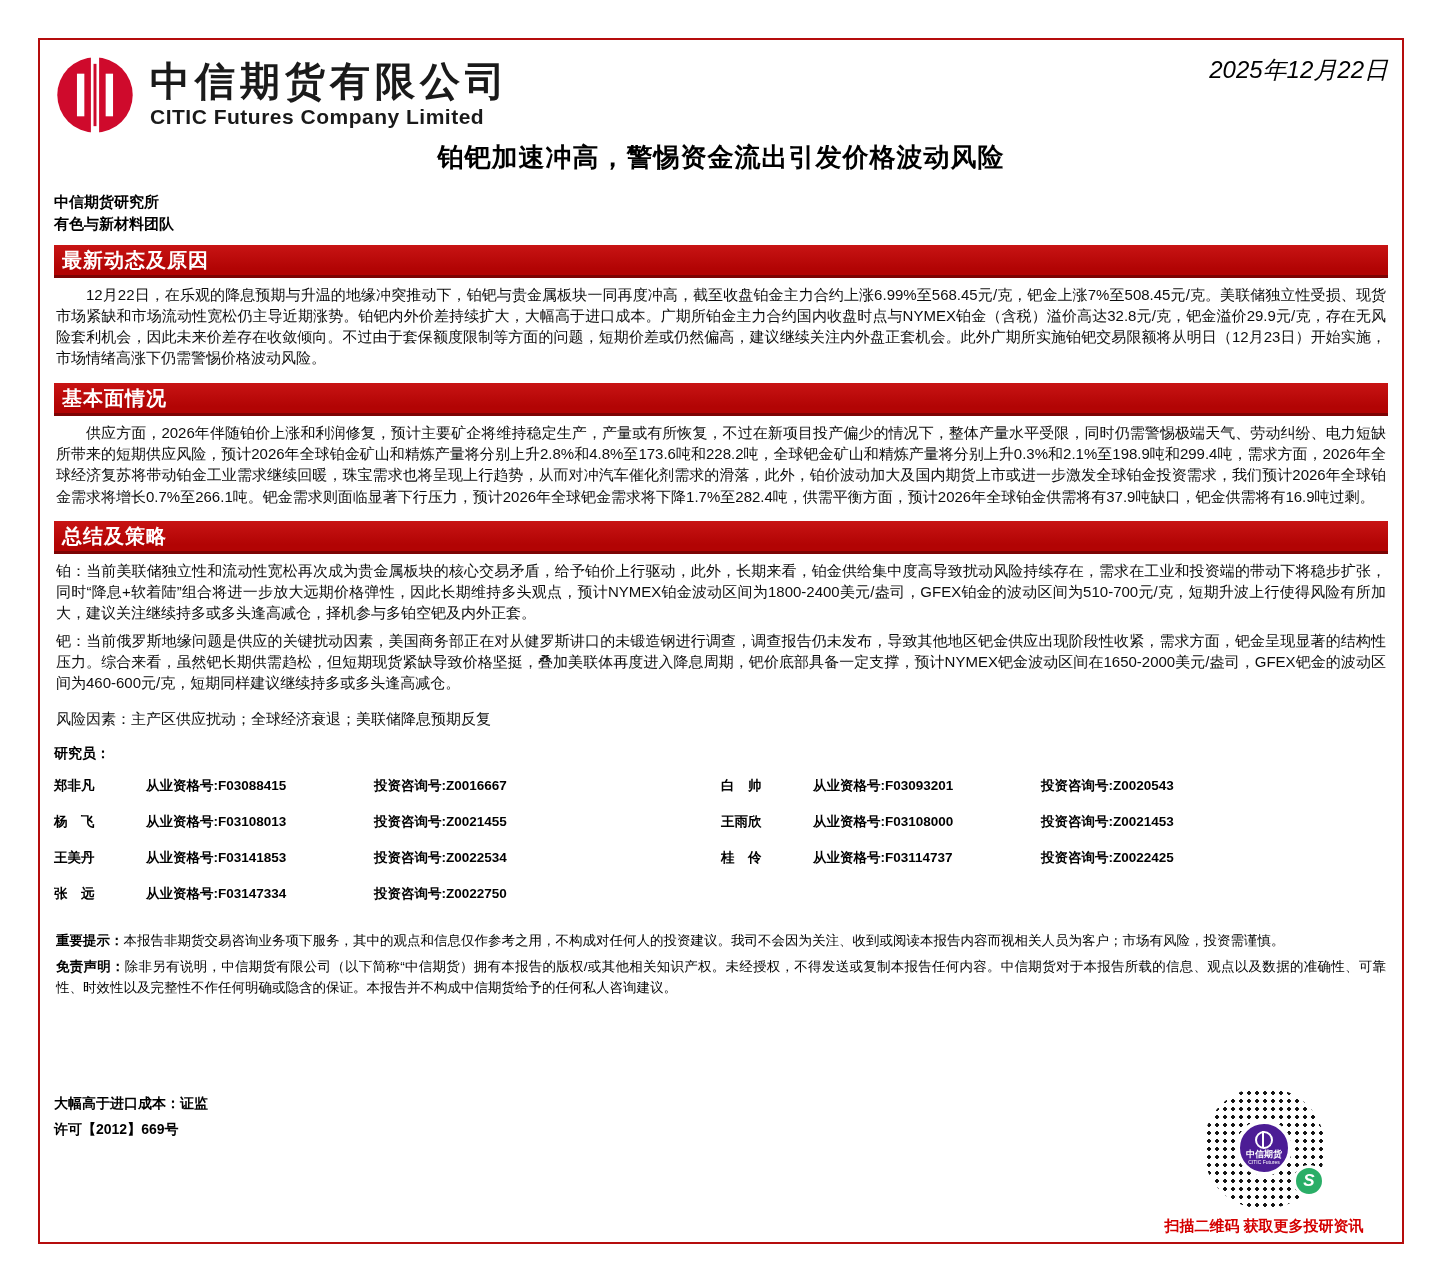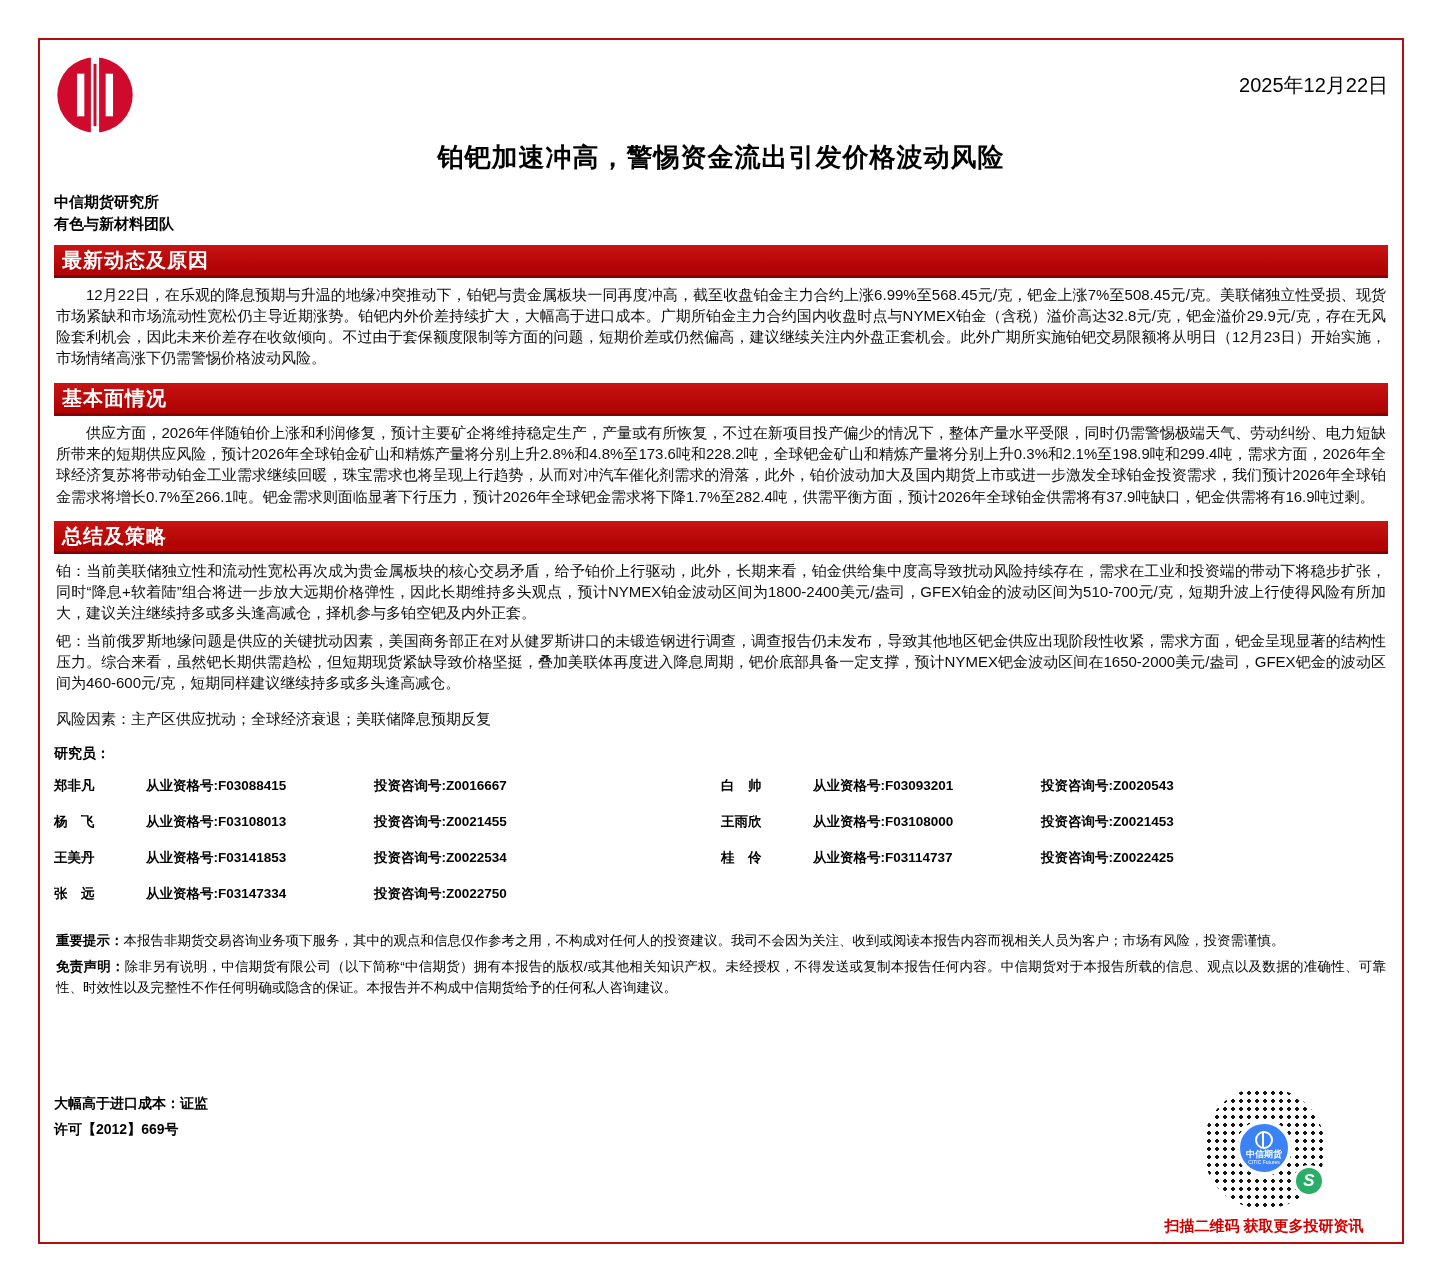--- a/index.html
+++ b/index.html
@@ -17,21 +17,21 @@
   }
   
   .topbar { display:flex; justify-content:space-between; align-items:flex-start; margin-top:4px; }
   .brand { display:flex; align-items:center; gap:14px; }
   .brand-text { display:flex; flex-direction:column; }
   .brand-cn {
     font-family:"Liberation Serif","DejaVu Serif",serif;
     font-size:40px; font-weight:bold; letter-spacing:5px; line-height:1.05; color:#1a1a1a;
   }
   .brand-en { font-size:21px; font-weight:bold; color:#1a1a1a; margin-top:2px; letter-spacing:0.5px; }
-  .date { font-size:20px; margin-top:18px; color:#000; }
+  .date { font-size:24px; color:#000;font-style:italic; }
   
   .title { text-align:center; font-size:26px; font-weight:bold; margin:4px 0 0 0; letter-spacing:1px; }
   .byline { font-size:15px; font-weight:bold; line-height:1.45; margin-top:16px; }
   
   .secbar {
     margin-top:10px;
     background:linear-gradient(180deg,#c81414 0%, #b20404 78%);
     border-bottom:3px solid #7c0404;
     color:#fff; font-weight:bold; font-size:20px;
     padding:2px 8px 1px 8px; letter-spacing:1px;
@@ -64,21 +64,21 @@
   .qr-block { text-align:center; margin-right:4px; width:240px; }
   .qr { width:122px; height:122px; margin:0 auto; position:relative; }
   .qr-dots {
     position:absolute; inset:0; border-radius:50%;
     background-image:radial-gradient(#161616 34%, transparent 37%);
     background-size:8px 8px; background-position:2px 2px;
   }
   .qr-center {
     position:absolute; left:50%; top:50%; transform:translate(-50%,-50%);
     width:56px; height:56px; border-radius:50%;
-    background:#3b82f6; border:4px solid #fff; box-sizing:border-box;
+    background:#4c1d95; border:4px solid #fff; box-sizing:border-box;
     color:#fff; display:flex; flex-direction:column; align-items:center; justify-content:center;
   }
   .qr-center-ring {
     width:14px; height:14px; border:2px solid #fff; border-radius:50%;
     margin-bottom:1px; position:relative;
   }
   .qr-center-ring:after {
     content:""; position:absolute; left:5px; top:-2px; width:2px; height:16px; background:#fff;
   }
   .qr-center-cn { font-size:9px; font-weight:bold; line-height:1.1; white-space:nowrap; }
@@ -98,20 +98,24 @@
 
   <div class="topbar">
     <div class="brand">
       <svg width="82" height="82" viewBox="0 0 100 100" aria-hidden="true">
         <circle cx="50" cy="50" r="46" fill="#cf0a2c"></circle>
         <rect x="28" y="24" width="9" height="52" fill="#ffffff"></rect>
         <rect x="63" y="24" width="9" height="52" fill="#ffffff"></rect>
         <rect x="45" y="1" width="10" height="98" fill="#ffffff"></rect>
         <rect x="48.2" y="12" width="3.6" height="76" fill="#cf0a2c"></rect>
       </svg>
+      <div class="brand-text">
+        <div class="brand-cn">中信期货有限公司</div>
+        <div class="brand-en">CITIC Futures Company Limited</div>
+      </div>
     </div>
     <div class="date">2025年12月22日</div>
   </div>
 
   <div class="title">铂钯加速冲高，警惕资金流出引发价格波动风险</div>
 
   <div class="byline">
     <div>中信期货研究所</div>
     <div>有色与新材料团队</div>
   </div>

